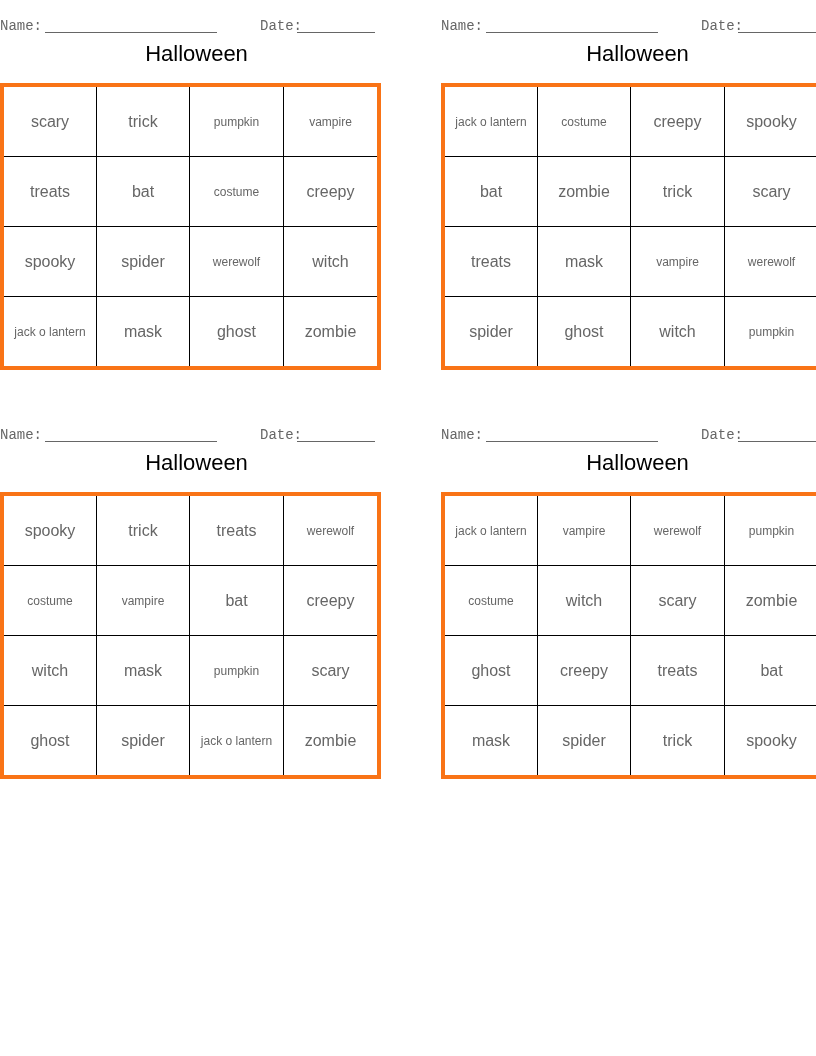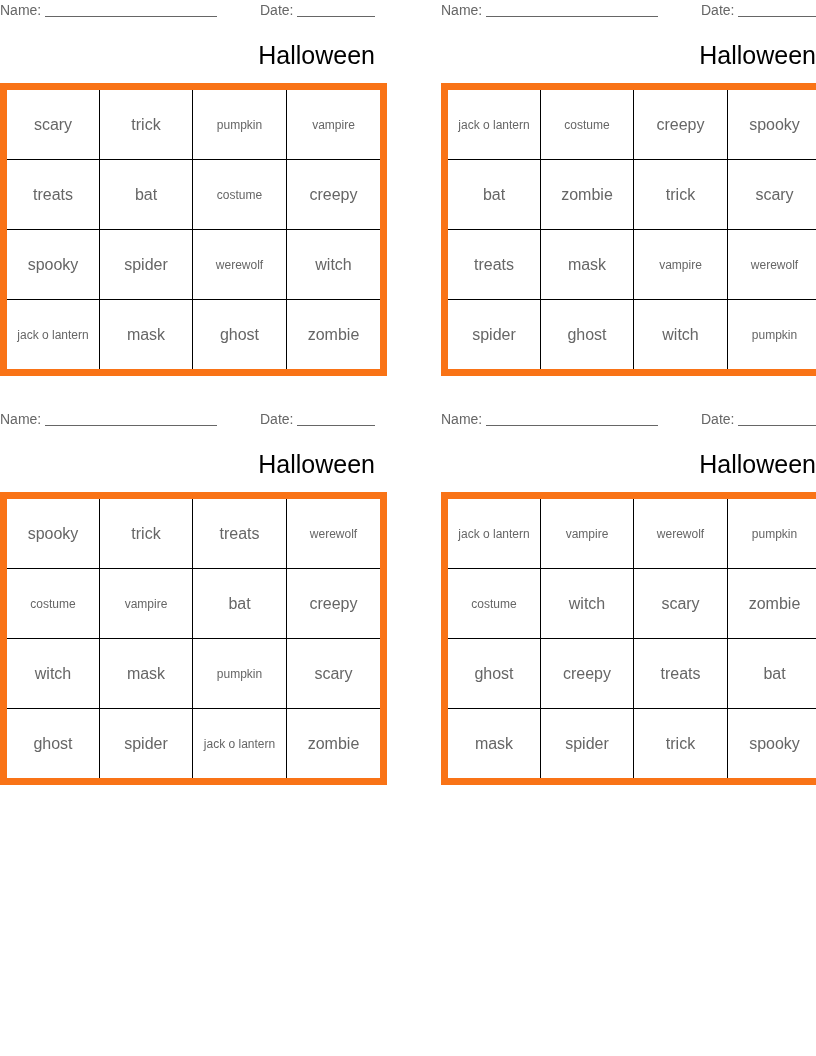--- a/index.html
+++ b/index.html
@@ -1,26 +1,26 @@
 <!DOCTYPE html>
 <html><head>
 <meta charset="utf-8">
 <style>
   html, body { margin: 0; padding: 0; background: #ffffff; }
   body { width: 816px; height: 1056px; position: relative; overflow: hidden;
          font-family: "Liberation Sans", "DejaVu Sans", sans-serif; }
   .card { position: absolute; width: 375px; }
-  .hdr { position: absolute; top: 0; left: 0; width: 375px; height: 20px;
-         font-size: 14px; color: #666666; }
+  .hdr { position: absolute; top: 16px; left: 0; width: 375px; height: 20px;
+         font-size: 14px; color: #666666; font-family: Liberation Mono, monospace; }
   .hdr .lbl { position: absolute; top: 2px; }
   .hdr .line { position: absolute; top: 16px; height: 0; border-top: 1px solid #666666; }
-  .title { position: absolute; top: 41px; left: 0; width: 375px; text-align: right;
-           font-size: 25px; color: #000000; }
+  .title { position: absolute; top: 41px; left: 9px; width: 375px; text-align: center;
+           font-size: 22px; color: #000000; }
   .grid { position: absolute; top: 83px; left: 0; width: 373px; height: 279px;
-          border: 7px solid #f97316; display: grid;
+          border: 4px solid #f97316; display: grid;
           grid-template-columns: 93px 93px 94px 93px;
           grid-template-rows: 70px 70px 70px 69px; }
   .cell { display: flex; align-items: center; justify-content: center;
           border-right: 1px solid #000; border-bottom: 1px solid #000;
           color: #666666; font-size: 16px; text-align: center; box-sizing: border-box; }
   .cell.c4 { border-right: none; }
   .cell.r4 { border-bottom: none; }
   .cell.small { font-size: 12px; }
 </style>
 </head>

